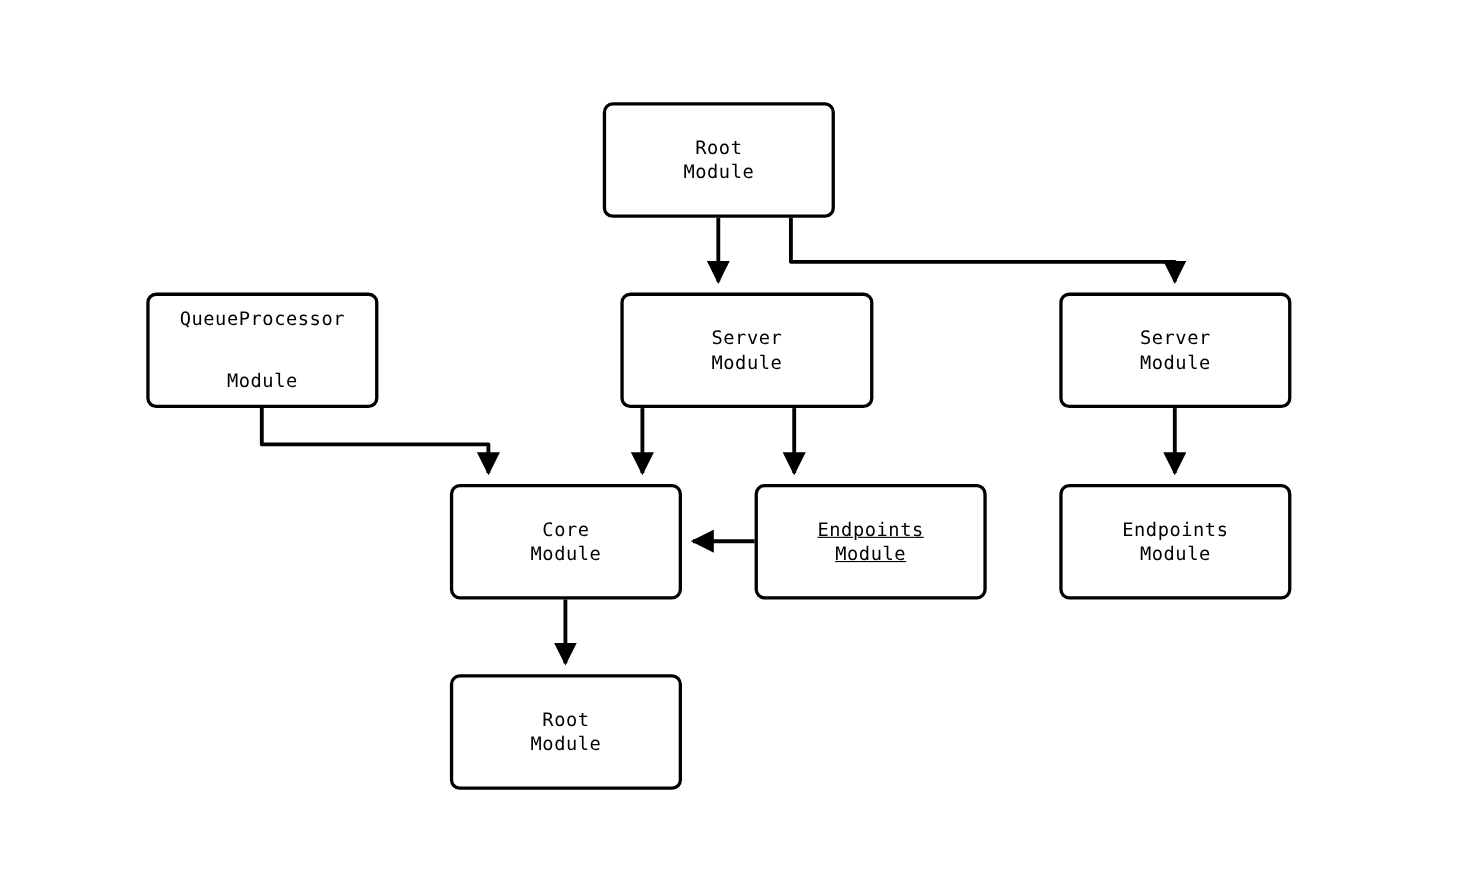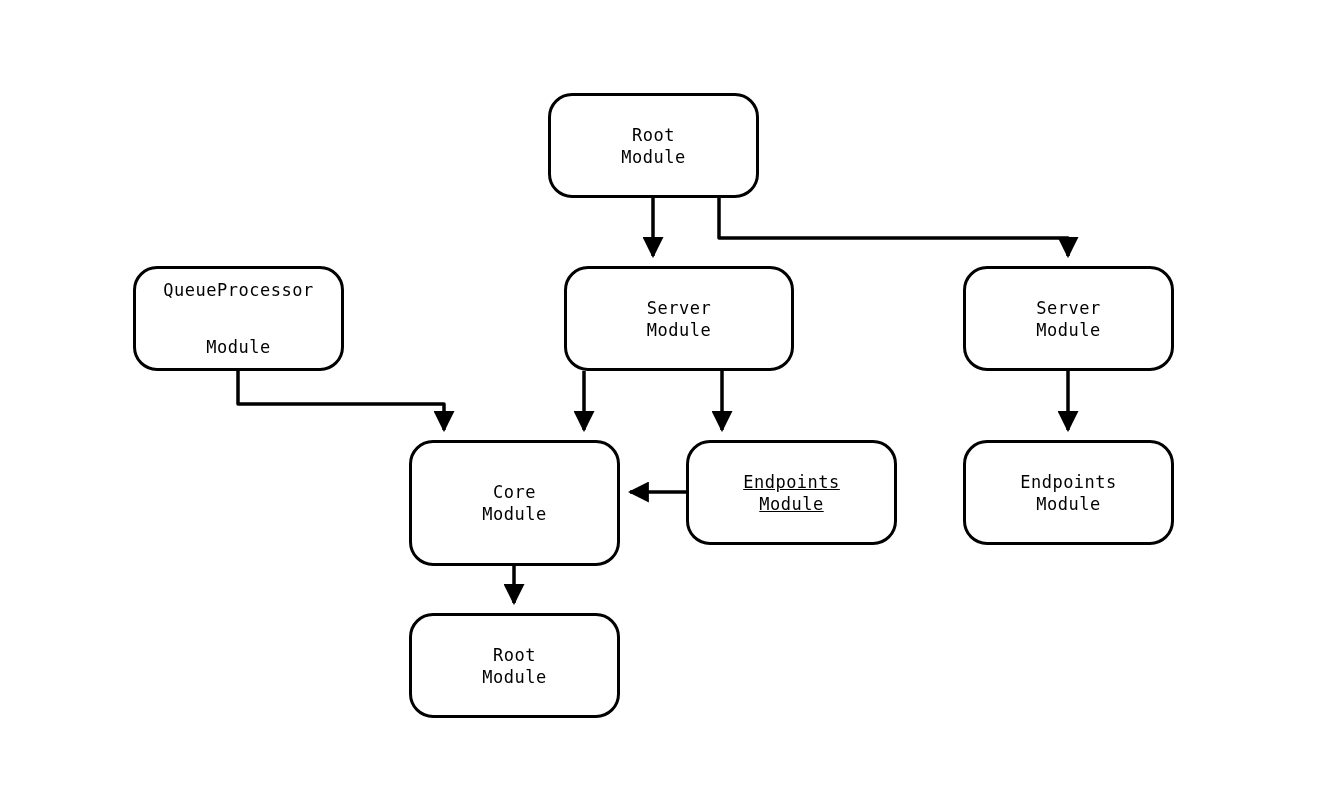--- a/index.html
+++ b/index.html
@@ -19,21 +19,21 @@
     position: absolute;
     left: 0;
     top: 0;
     width: 1337px;
     height: 809px;
   }
   .node {
     position: absolute;
     box-sizing: border-box;
     border: 3px solid #000000;
-    border-radius: 24px;
+    border-radius: 9px;
     background: #ffffff;
     display: flex;
     flex-direction: column;
     align-items: center;
     justify-content: center;
     font-family: "DejaVu Sans Mono", monospace;
     font-size: 17px;
     line-height: 22px;
     color: #000000;
     text-align: center;
@@ -102,21 +102,21 @@
   <div class="node" style="left:564px;top:266px;width:230px;height:105px;">
     <span class="line1">Server</span>
     <span class="line2">Module</span>
   </div>
 
   <div class="node" style="left:963px;top:266px;width:211px;height:105px;">
     <span class="line1">Server</span>
     <span class="line2">Module</span>
   </div>
 
-  <div class="node" style="left:409px;top:440px;width:211px;height:126px;">
+  <div class="node" style="left:409px;top:440px;width:211px;height:105px;">
     <span class="line1">Core</span>
     <span class="line2">Module</span>
   </div>
 
   <div class="node" style="left:686px;top:440px;width:211px;height:105px;text-decoration:underline;">
     <span class="line1">Endpoints</span>
     <span class="line2">Module</span>
   </div>
 
   <div class="node" style="left:963px;top:440px;width:211px;height:105px;">

